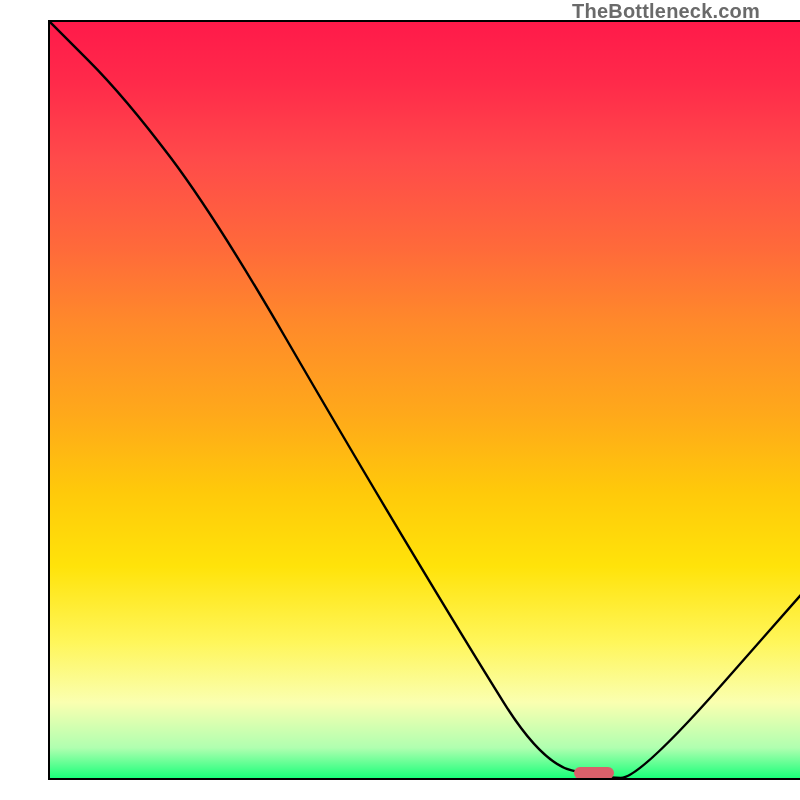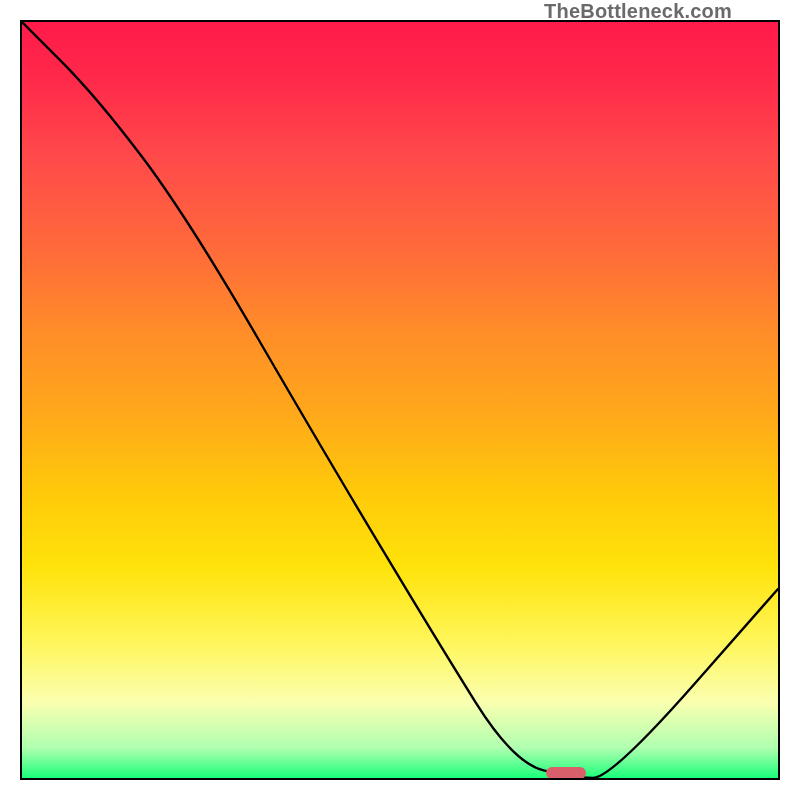--- a/index.html
+++ b/index.html
@@ -7,20 +7,21 @@
     padding: 0;
     width: 800px;
     height: 800px;
     background: #ffffff;
     overflow: hidden;
   }
   .chart-container {
     position: relative;
     width: 736px;
     height: 800px;
+    margin-left: 28px;
   }
   .plot-area {
     position: absolute;
     left: 20px;
     top: 20px;
     width: 760px;
     height: 760px;
     border: 2px solid #000;
     box-sizing: border-box;
     overflow: hidden;

